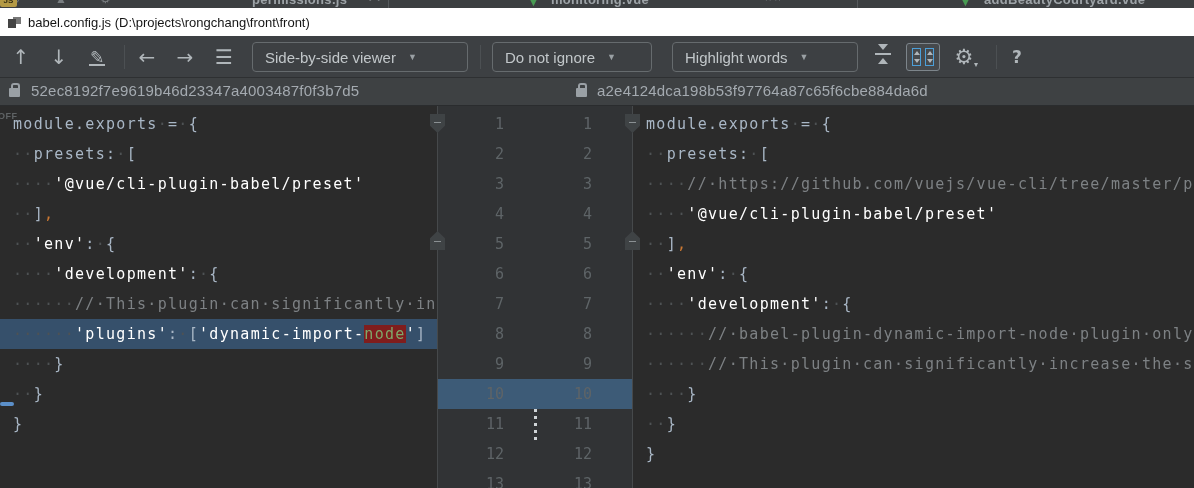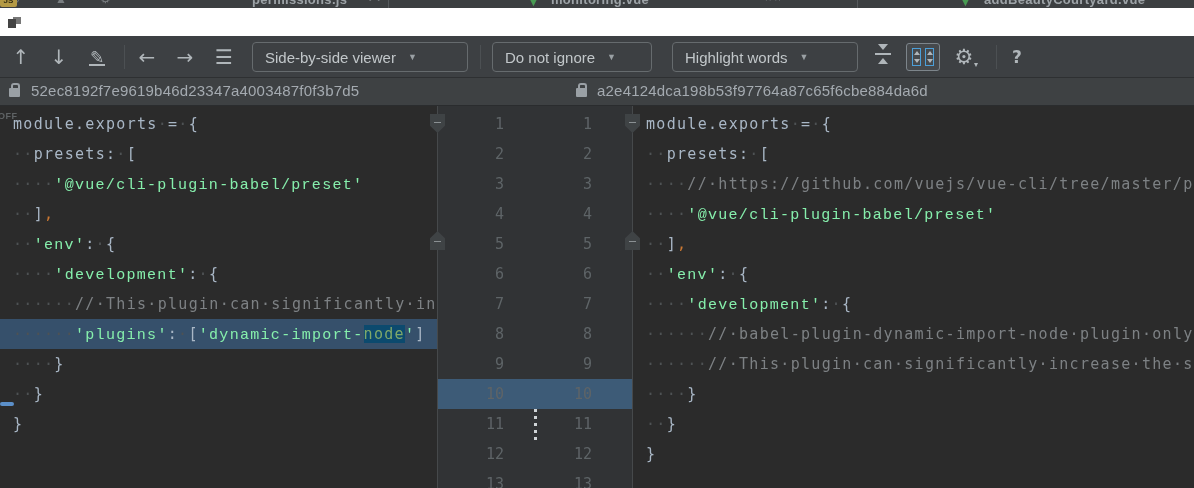--- a/index.html
+++ b/index.html
@@ -73,23 +73,23 @@
   .editor { position:absolute; top:0; height:382px; overflow:hidden; padding-top:3px; }
   #left-editor { left:0; width:437px; }
   #right-editor { left:633px; width:561px; }
   .code-line { height:30px; line-height:30px; white-space:pre;
                font-family:"DejaVu Sans Mono", monospace; font-size:15px;
                letter-spacing:1.3px; padding-left:13px; }
   .code-line.changed { background:#36506b; }
   .tok-code { color:#a9b7c6; }
   .tok-ws { color:#4e5254; }
   .tok-comment { color:#7d8184; }
-  .tok-string { color:#86efac;font-family:Liberation Mono, monospace; }
+  .tok-string { color:#ffffff; }
   .tok-orange { color:#cc7832; }
-  .tok-stringhl { color:#7fa86a; background:#0c4a6e; }
+  .tok-stringhl { color:#7fa86a; background:#7f1d1d; }
 
   .gutter { position:absolute; left:437px; top:0; width:196px; height:382px;
             background:#313335; padding-top:3px; }
   .gutter-row { position:relative; height:30px; }
   .gutter-row.changed { background:#3d5b77; }
   .gnum { position:absolute; top:0; width:40px; height:30px; line-height:30px;
           text-align:right; font-family:"DejaVu Sans Mono", monospace;
           font-size:15px; color:#5e6467; }
   .gnum.l { left:27px; }
   .gnum.r { left:115px; }
@@ -128,20 +128,21 @@
     <div class="vdiv" style="left:857px;"></div>
     <span class="garrow" style="left:960px;">▼</span>
     <span class="frag" style="left:984px;">addBeautyCourtyard.vue</span>
   </div>
 
   <div class="titlebar">
     <span class="title-icon">
         <i class="b"></i>
         <i class="a"></i>
       </span>
+    <span class="ttext">babel.config.js (D:\projects\rongchang\front\front)</span>
   </div>
 
   <div class="toolbar">
     <button class="tbtn" style="left:6px;width:30px;">↑</button>
     <button class="tbtn" style="left:44px;width:30px;">↓</button>
     <button class="tbtn" style="left:82px;width:30px;font-size:17px;">✎</button>
     <div class="pencil-under" style="left:89px;top:28px;"></div>
     <div class="tsep" style="left:124px;"></div>
     <button class="tbtn" style="left:132px;width:30px;">←</button>
     <button class="tbtn" style="left:170px;width:30px;">→</button>

